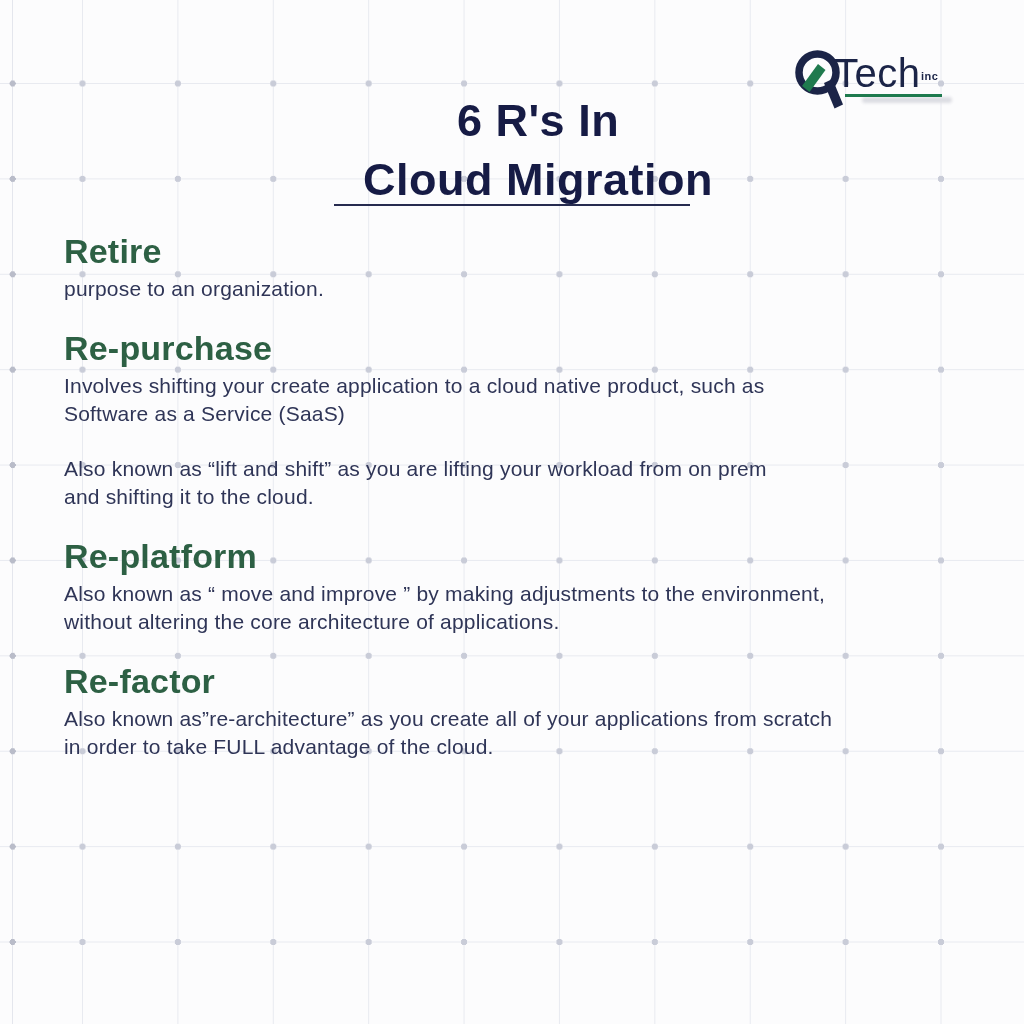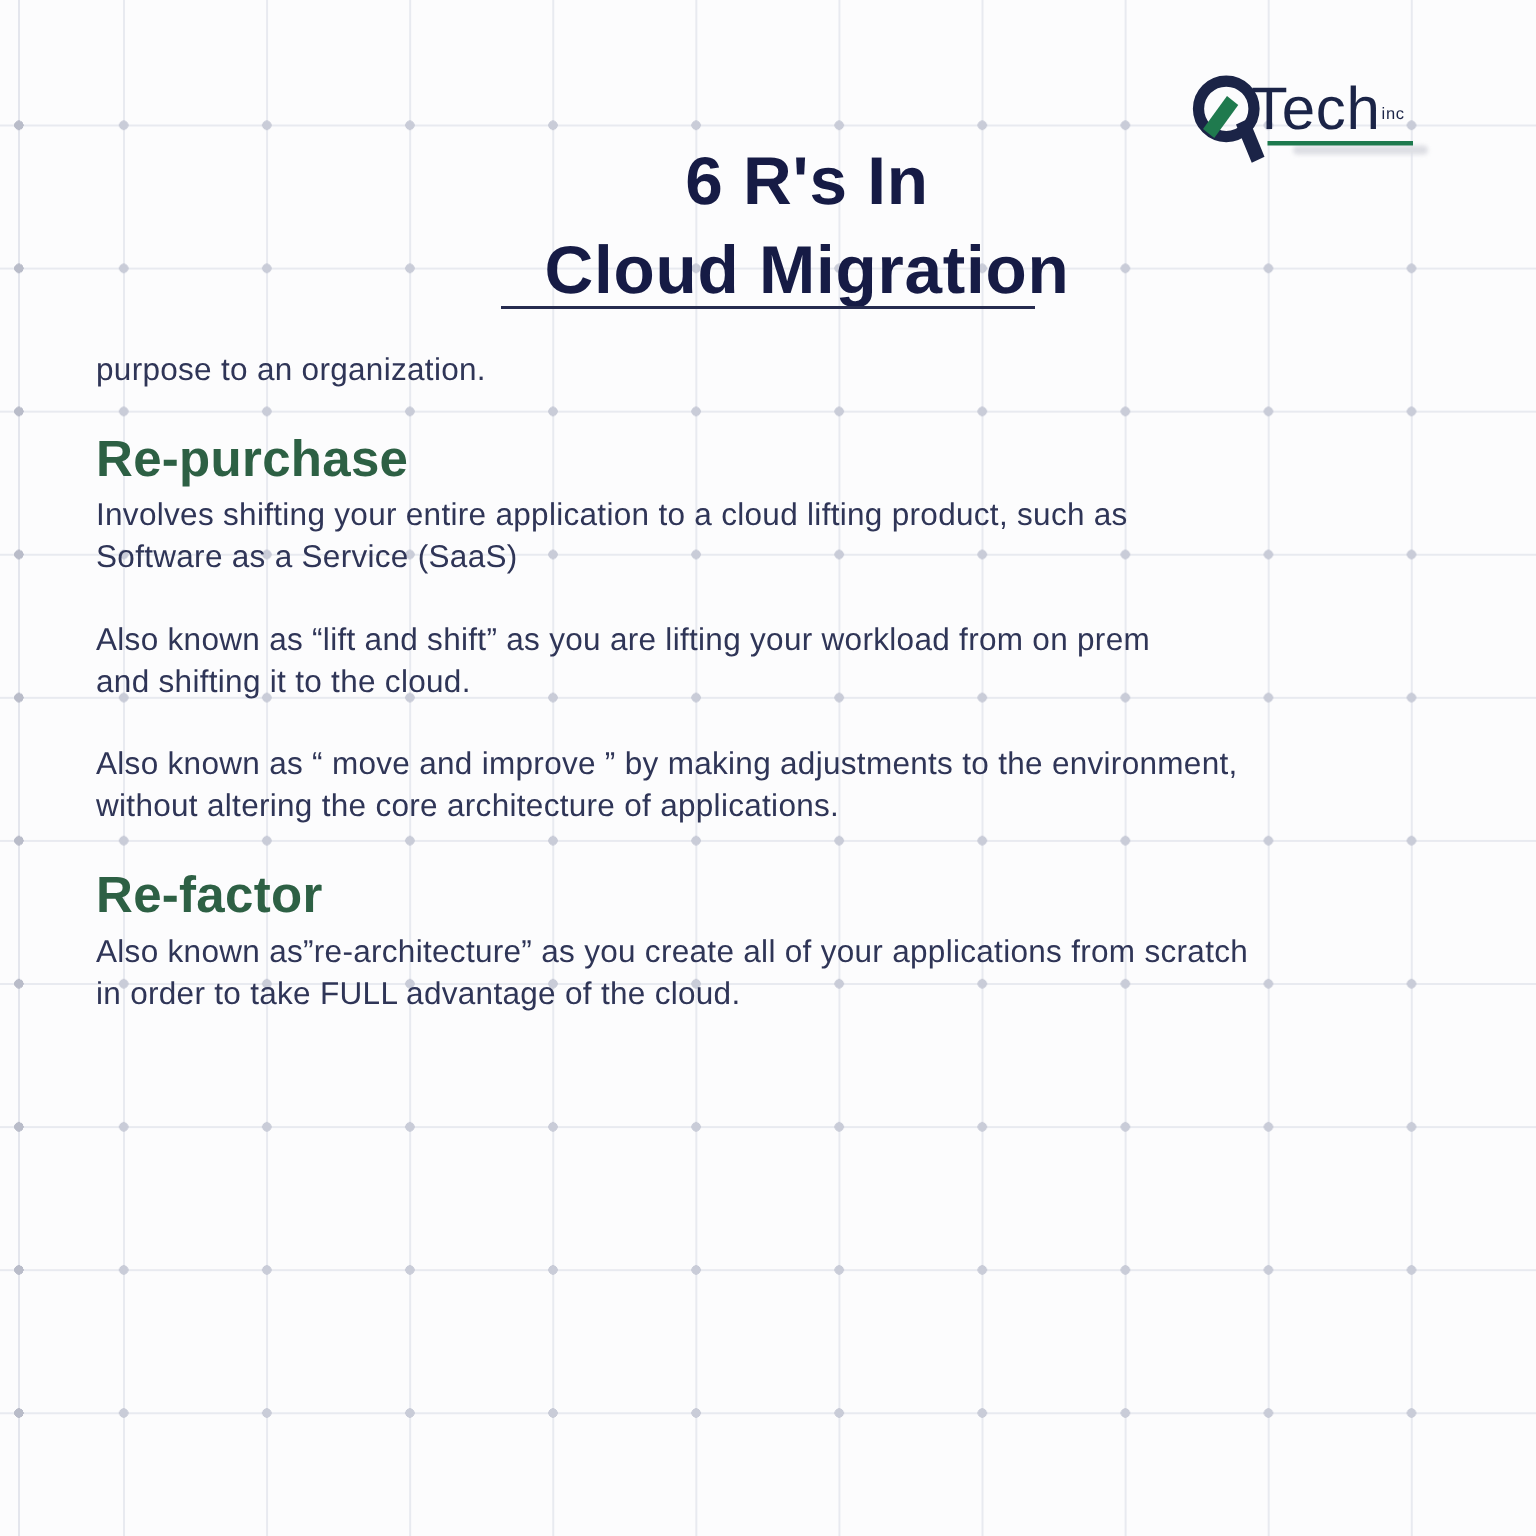--- a/index.html
+++ b/index.html
@@ -33,21 +33,21 @@
   }
   
   .logo{position:absolute;left:788px;top:40px;width:180px;height:78px;}
   .logo svg{position:absolute;left:0;top:0;}
   .logo .brand{
     position:absolute;left:46px;top:13px;font-size:40px;line-height:40px;
     font-weight:500;color:#1b2447;letter-spacing:0.5px;
   }
   .logo .inc{
     position:absolute;left:133px;top:31px;font-size:11px;line-height:11px;
-    font-weight:normal;color:#1b2447;letter-spacing:0.5px;
+    font-weight:bold;color:#1b2447;letter-spacing:0.5px;
   }
   .logo .u-shadow{
     position:absolute;left:74px;top:57px;width:90px;height:6px;
     border-radius:3px;background:#dcdde3;filter:blur(1.5px);
   }
   .logo .underline{
     position:absolute;left:57px;top:54px;width:97px;height:3.4px;
     background:#1e7a4e;
   }
   
@@ -81,32 +81,34 @@
     <polygon points="36,43 44.5,39 55,64.5 46.5,68.5" fill="#1b2447"></polygon>
   </svg>
   <span class="u-shadow"></span>
   <span class="underline"></span>
   <span class="brand">Tech</span>
   <span class="inc">inc</span>
 </div>
 
 <main>
   <section>
+    <h2>Retire</h2>
     <p>purpose to an organization.</p>
   </section>
   <section>
     <h2>Re-purchase</h2>
-    <p>Involves shifting your entire application to a cloud lifting product, such as</p>
+    <p>Involves shifting your create application to a cloud native product, such as</p>
     <p>Software as a Service (SaaS)</p>
   </section>
   <section>
     <p>Also known as “lift and shift” as you are lifting your workload from on prem</p>
     <p>and shifting it to the cloud.</p>
   </section>
   <section>
+    <h2>Re-platform</h2>
     <p>Also known as “ move and improve ” by making adjustments to the environment,</p>
     <p>without altering the core architecture of applications.</p>
   </section>
   <section>
     <h2>Re-factor</h2>
     <p>Also known as”re-architecture” as you create all of your applications from scratch</p>
     <p>in order to take FULL advantage of the cloud.</p>
   </section>
 </main>
 

